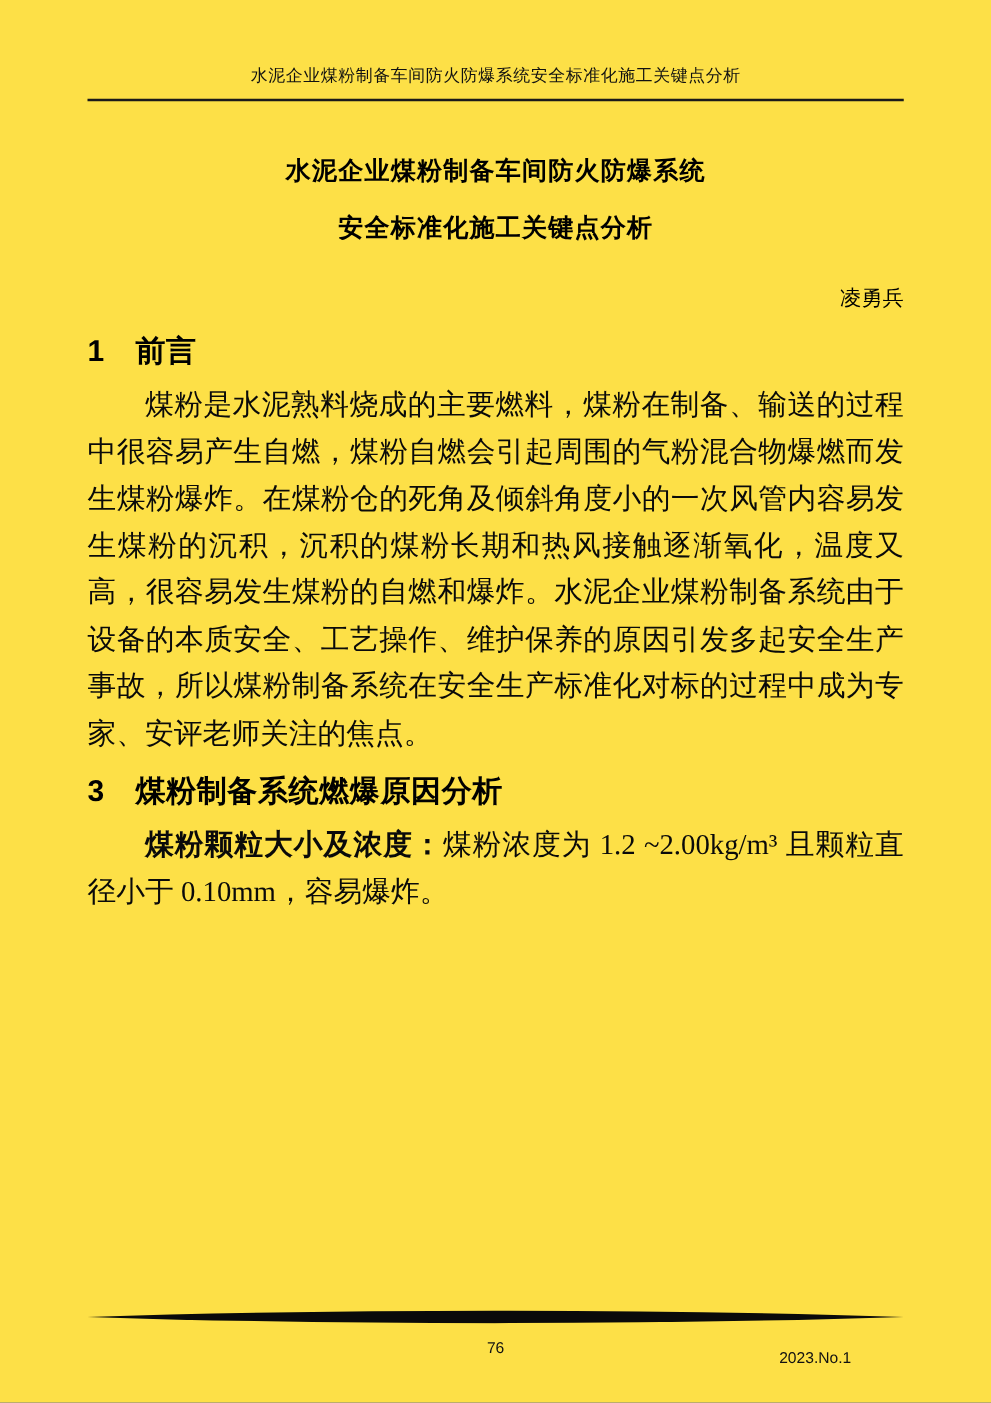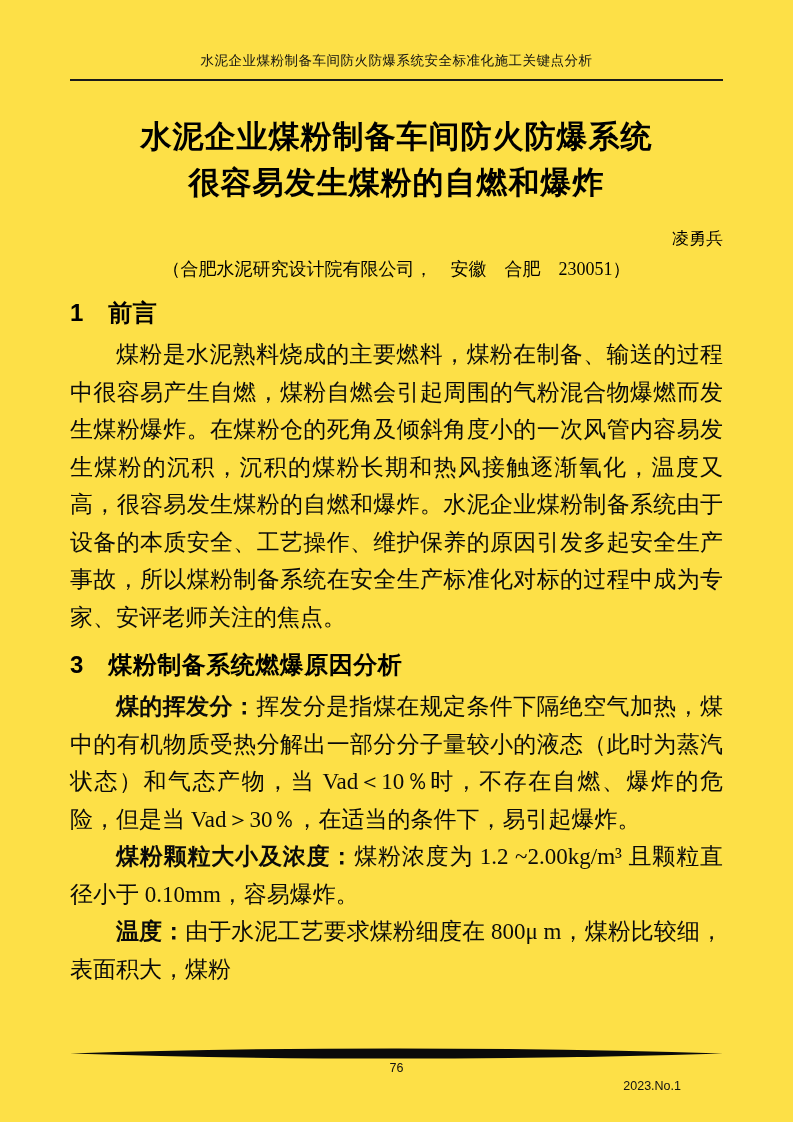--- a/index.html
+++ b/index.html
@@ -28,21 +28,21 @@
     font-size: 13.5px;
     letter-spacing: 0.5px;
     color: #111;
   }
   
   .title {
     margin-top: 33px;
     text-align: center;
     font-family: "Liberation Sans", "DejaVu Sans", sans-serif;
     font-weight: bold;
-    font-size: 31px;
+    font-size: 20px;
     line-height: 46px;
     letter-spacing: 1px;
   }
   .title-line { display: block; }
   
   .author {
     margin-top: 21px;
     text-align: right;
     font-size: 17px;
     line-height: 24px;
@@ -87,67 +87,60 @@
     height: 18px;
     margin-top: 1px;
     font-family: "Liberation Sans", "DejaVu Sans", sans-serif;
     font-size: 12.5px;
     color: #111;
   }
   .page-num {
     position: absolute;
     left: 50%;
     transform: translateX(-50%);
-    top: 1px;
+    top: 11px;
   }
   .issue {
     position: absolute;
     right: 42px;
     top: 19px;
   }
 </style>
 </head>
 <body>
 
 <div class="page">
   <div class="content">
 
     <div class="running-header">
       <div class="running-title">水泥企业煤粉制备车间防火防爆系统安全标准化施工关键点分析</div>
     </div>
 
     <h1 class="title">
       <span class="title-line">水泥企业煤粉制备车间防火防爆系统</span>
-      <span class="title-line">很容易发生煤粉的自燃和爆炸</span>
+      <span class="title-line">安全标准化施工关键点分析</span>
     </h1>
 
     <div class="author">凌勇兵</div>
 
-    <div class="affiliation">（合肥水泥研究设计院有限公司，　安徽　合肥　230051）</div>
 
     <h2 class="section-heading first">1　前言</h2>
 
     <p class="body-para">
       <span class="lead"></span><span>煤粉是水泥熟料烧成的主要燃料，煤粉在制备、输送的过程中很容易产生自燃，煤粉自燃会引起周围的气粉混合物爆燃而发生煤粉爆炸。在煤粉仓的死角及倾斜角度小的一次风管内容易发生煤粉的沉积，沉积的煤粉长期和热风接触逐渐氧化，温度又高，很容易发生煤粉的自燃和爆炸。水泥企业煤粉制备系统由于设备的本质安全、工艺操作、维护保养的原因引发多起安全生产事故，所以煤粉制备系统在安全生产标准化对标的过程中成为专家、安评老师关注的焦点。</span>
     </p>
 
 
     <h2 class="section-heading">3　煤粉制备系统燃爆原因分析</h2>
 
-    <p class="body-para">
-      <span class="lead">煤的挥发分：</span><span>挥发分是指煤在规定条件下隔绝空气加热，煤中的有机物质受热分解出一部分分子量较小的液态（此时为蒸汽状态）和气态产物，当 Vad＜10％时，不存在自燃、爆炸的危险，但是当 Vad＞30％，在适当的条件下，易引起爆炸。</span>
-    </p>
 
     <p class="body-para">
       <span class="lead">煤粉颗粒大小及浓度：</span><span>煤粉浓度为 1.2 ~2.00kg/m³ 且颗粒直径小于 0.10mm，容易爆炸。</span>
     </p>
 
-    <p class="body-para">
-      <span class="lead">温度：</span><span>由于水泥工艺要求煤粉细度在 800μ m，煤粉比较细，表面积大，煤粉</span>
-    </p>
 
   </div>
 
   <div class="footer">
     <svg class="footer-rule" viewBox="0 0 653 11" preserveAspectRatio="none" aria-hidden="true">
       <path d="M0,5.5 Q150,0.5 326,0.5 Q503,0.5 653,5.5 Q503,10.5 326,10.5 Q150,10.5 0,5.5 Z" fill="#0a0a0a"></path>
     </svg>
     <div class="footer-row">
       <span class="page-num">76</span>
       <span class="issue">2023.No.1</span>

